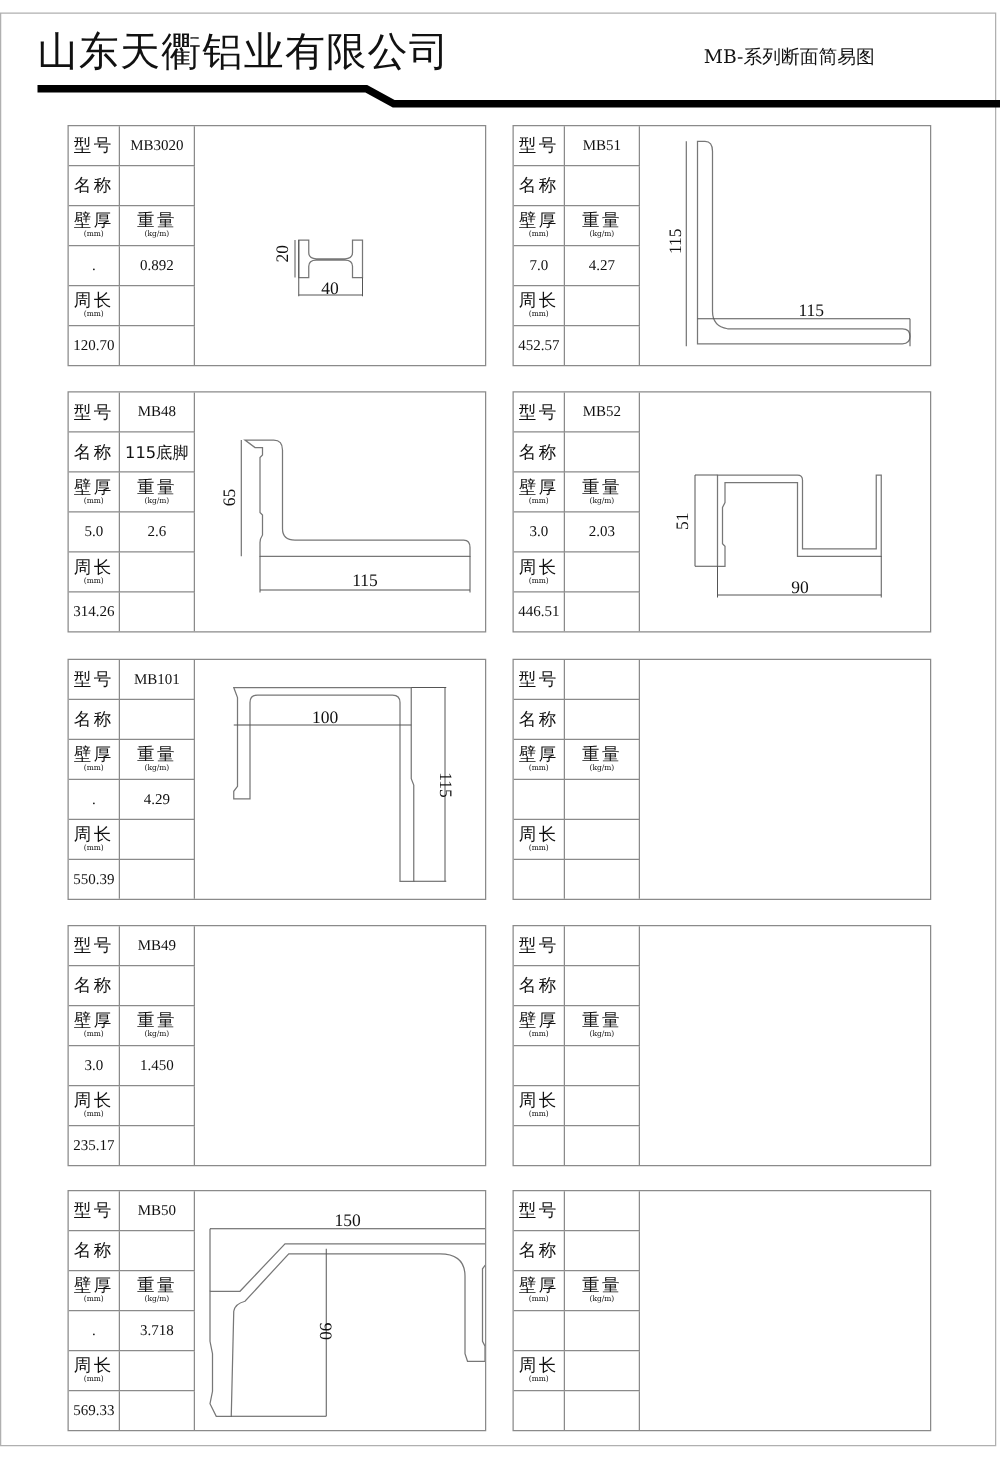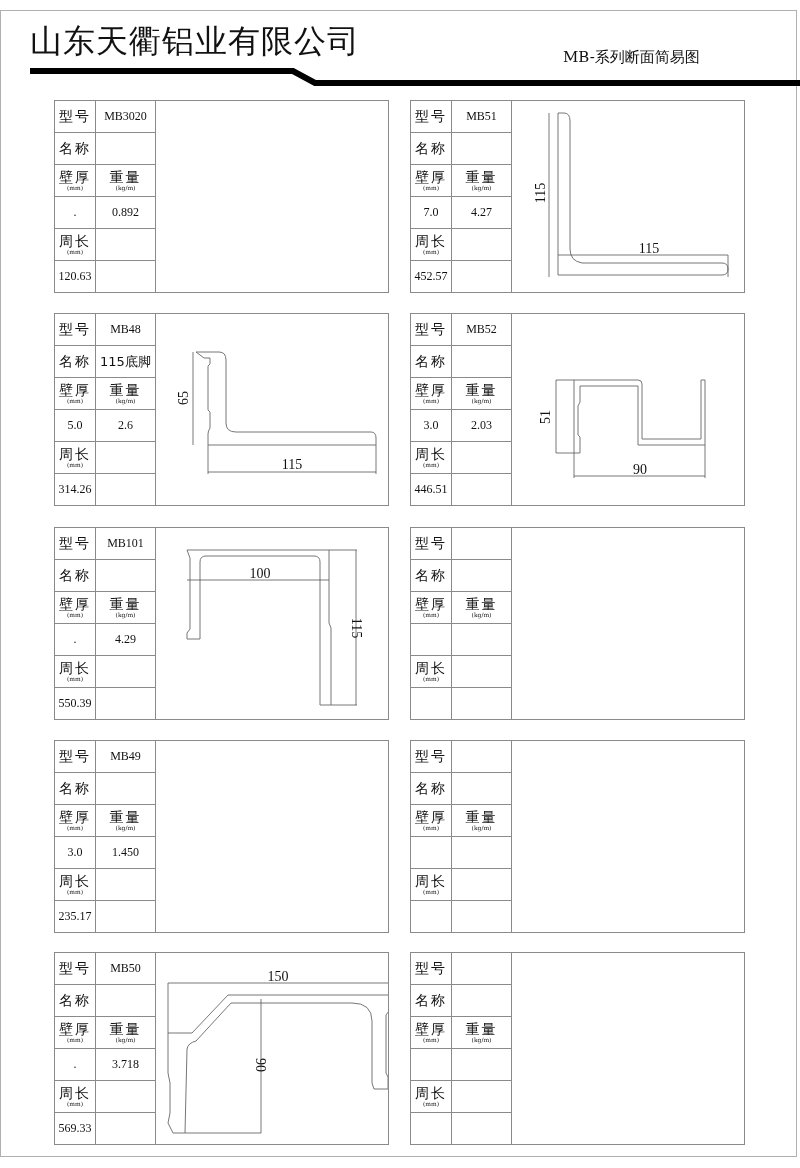--- a/index.html
+++ b/index.html
@@ -2,21 +2,21 @@
 <html><head>
 <meta charset="utf-8">
 <style>
   html, body { margin:0; padding:0; background:#ffffff; }
   body { width:800px; height:1168px; position:relative; overflow:hidden;
          font-family:"DejaVu Serif", "Liberation Serif", serif; color:#111; }
   .page-border { position:absolute; left:0; top:10px; width:797px; height:1147px;
                  border:1px solid #b0b0b0; box-sizing:border-box; }
   .company-title { position:absolute; left:30px; top:20px; font-size:32px;
                    letter-spacing:1px; font-family:"DejaVu Serif", serif; font-weight:normal; }
-  .series-title { position:absolute; left:563px; top:48px; font-size:15px;
+  .series-title { position:absolute; left:563px; top:36px; font-size:15px;
                   font-family:"DejaVu Serif", serif; }
   .header-line { position:absolute; left:0; top:0; }
   .panel { position:absolute; width:335px; height:193px; border:1px solid #8a8a8a;
            box-sizing:border-box; background:#fff; }
   .spec { position:absolute; left:0; top:0; width:101px; height:191px; }
   .cell { position:absolute; border-right:1px solid #8a8a8a; border-bottom:1px solid #8a8a8a;
           box-sizing:border-box; display:flex; align-items:center; justify-content:center;
           font-size:13px; }
   .cell.left { left:0; width:41px; }
   .cell.right { left:41px; width:60px; }
@@ -76,24 +76,35 @@
         <span class="val">0.892</span>
       </div>
       <div class="cell left" style="top:128px;height:32px">
         <span class="stack">
             <span class="lbl">周长</span>
             <span class="unit">(mm)</span>
           </span>
       </div>
       <div class="cell right" style="top:128px;height:32px"></div>
       <div class="cell left last" style="top:160px;height:31px">
-        <span class="val">120.63</span>
-      </div>
-      <div class="cell right last" style="top:160px;height:31px"></div>
-    </div>
+        <span class="val">120.70</span>
+      </div>
+      <div class="cell right last" style="top:160px;height:31px"></div>
+    </div>
+    <div class="drawing">
+        <svg width="232" height="191">
+    <path stroke="#777" fill="none" stroke-width="1" d="M83,91 L91,91 L91,101 Q91,106 97,106 L120,106 Q126,106 126,101 L126,91 L134,91 L134,121 L126,121 L126,112 Q126,107 120,107 L97,107 Q91,107 91,112 L91,121 L83,121 Z"></path>
+    <line stroke="#555" fill="none" stroke-width="0.8" x1="83" y1="91" x2="83" y2="136"></line>
+    <line stroke="#555" fill="none" stroke-width="0.8" x1="134" y1="121" x2="134" y2="136"></line>
+    <line stroke="#555" fill="none" stroke-width="0.8" x1="83" y1="135" x2="134" y2="135"></line>
+    <line stroke="#555" fill="none" stroke-width="0.8" x1="80" y1="91" x2="80" y2="121"></line>
+    <text class="dim" x="108" y="134" text-anchor="middle">40</text>
+    <text class="dim" x="78" y="106" text-anchor="middle" transform="rotate(-90 74 106)">20</text>
+        </svg>
+      </div>
   </div>
     <div class="panel" style="left: 410px; top: 100px;">
     <div class="spec">
       <div class="cell left" style="top:0;height:32px">
         <span class="lbl">型号</span>
       </div>
       <div class="cell right" style="top:0;height:32px">
         <span class="val">MB51</span>
       </div>
       <div class="cell left" style="top:32px;height:32px">

